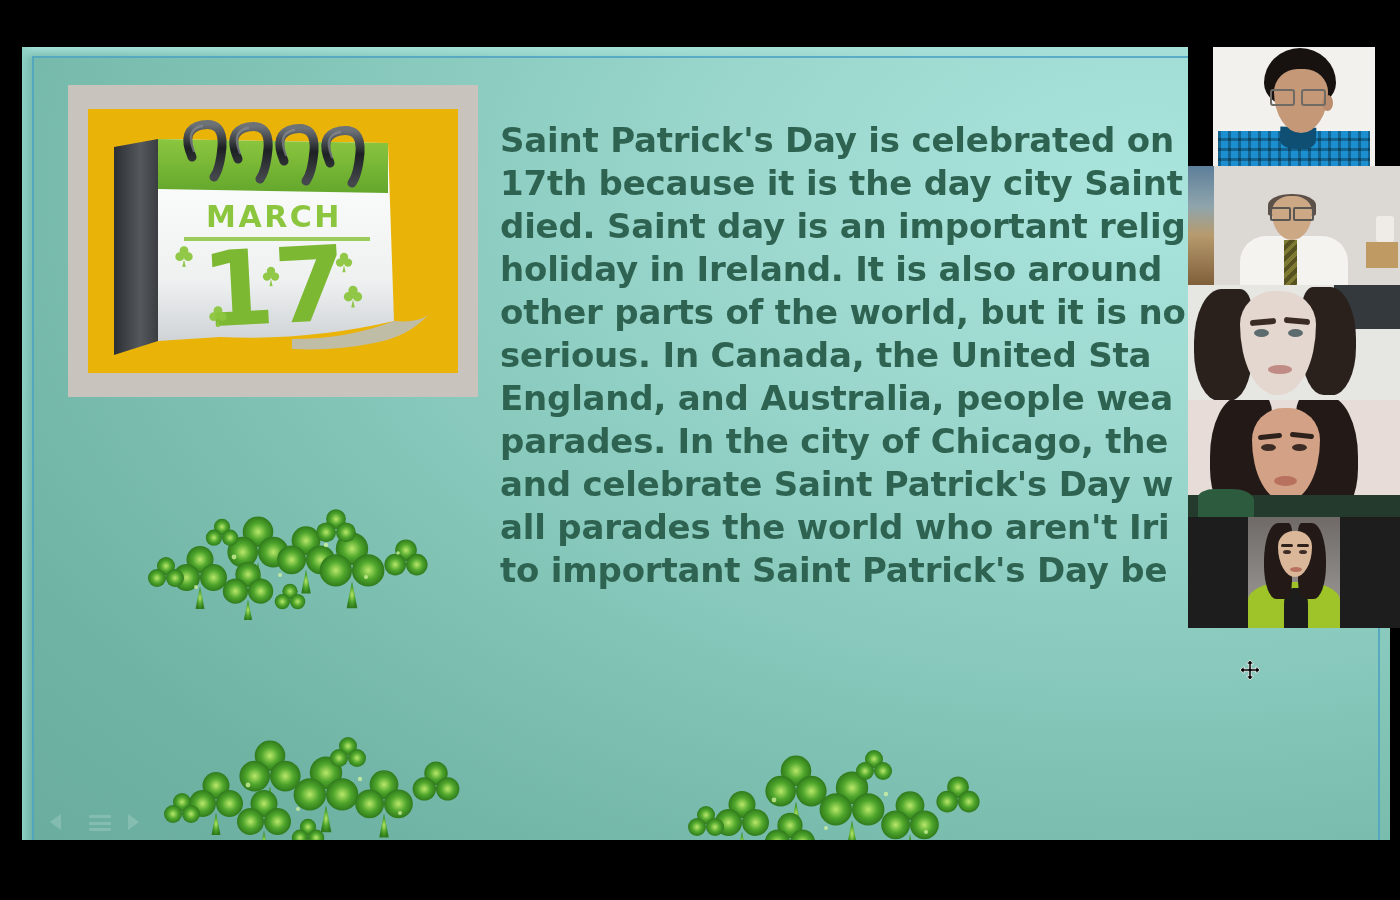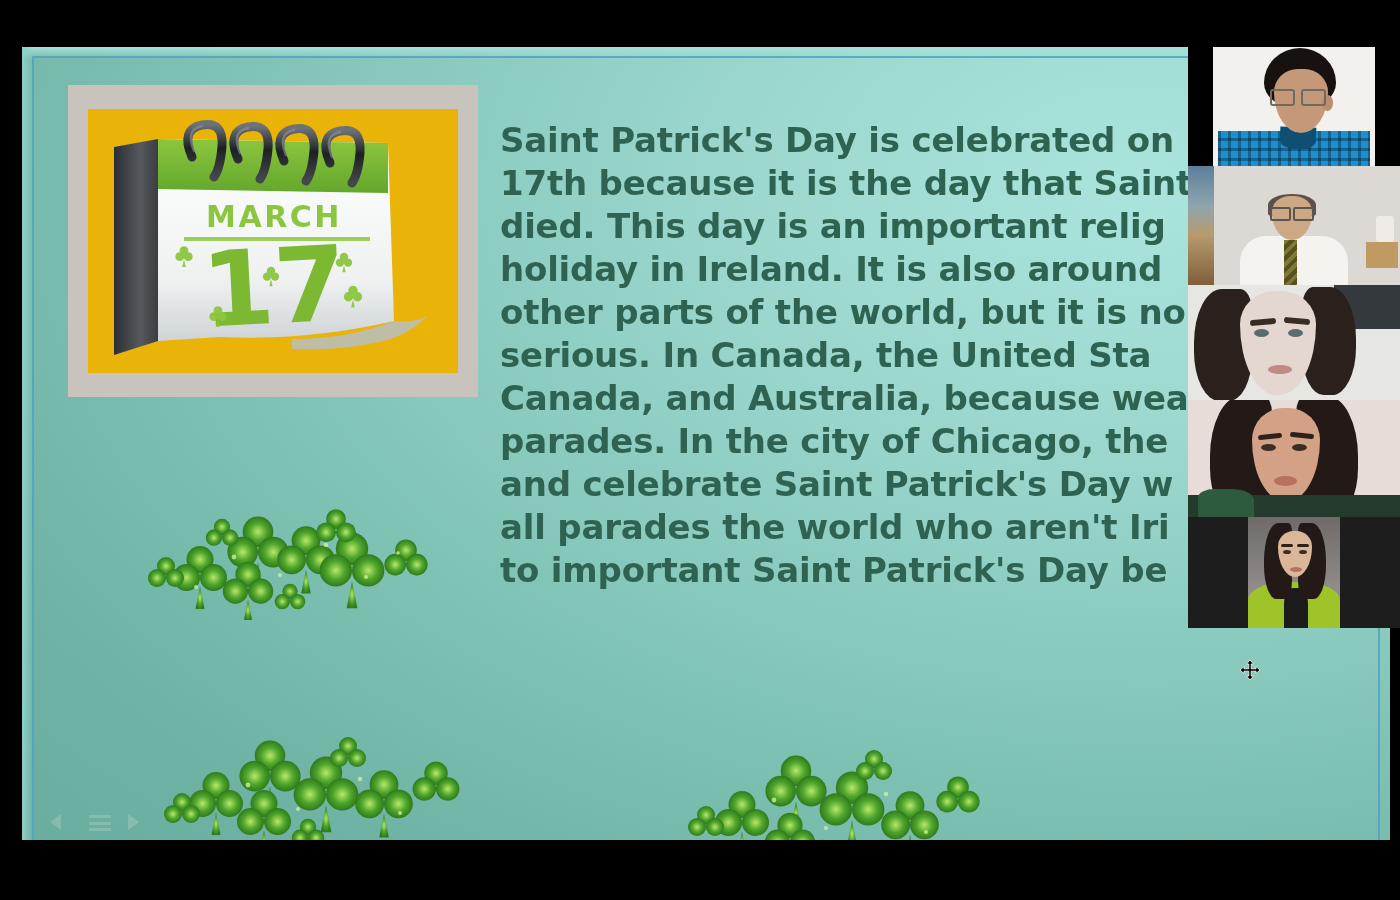--- a/index.html
+++ b/index.html
@@ -323,26 +323,26 @@
               <circle cx="5" cy="2" r="5.2"></circle>
                 <path d="M0 5 L-2 14 L2 14 Z"></path>
             </g>
           </g>
         </svg>
       </div>
     </div>
 
     <div class="slide-text">
       <span class="ln">Saint Patrick's Day is celebrated on</span>
-      <span class="ln">17th because it is the day that Saint</span>
-      <span class="ln">died. This day is an important relig</span>
+      <span class="ln">17th because it is the day city Saint</span>
+      <span class="ln">died. Saint day is an important relig</span>
       <span class="ln">holiday in Ireland. It is also around</span>
       <span class="ln">other parts of the world, but it is no</span>
       <span class="ln">serious. In Canada, the United Sta</span>
-      <span class="ln">Canada, and Australia, because wea</span>
+      <span class="ln">England, and Australia, people wea</span>
       <span class="ln">parades. In the city of Chicago, the</span>
       <span class="ln">and celebrate Saint Patrick's Day w</span>
       <span class="ln">all parades the world who aren't Iri</span>
       <span class="ln">to important Saint Patrick's Day be</span>
     </div>
 
     <svg class="shamrock-cluster sc-a" viewBox="0 0 330 125">
       <defs>
         <radialGradient id="shGrad">
           <stop offset="0%" stop-color="#b9e86a"></stop>

